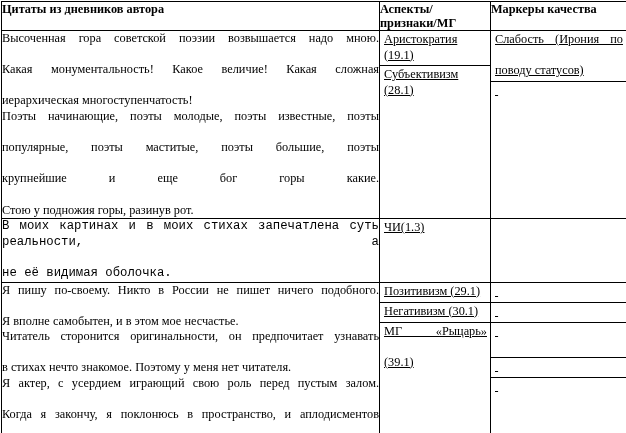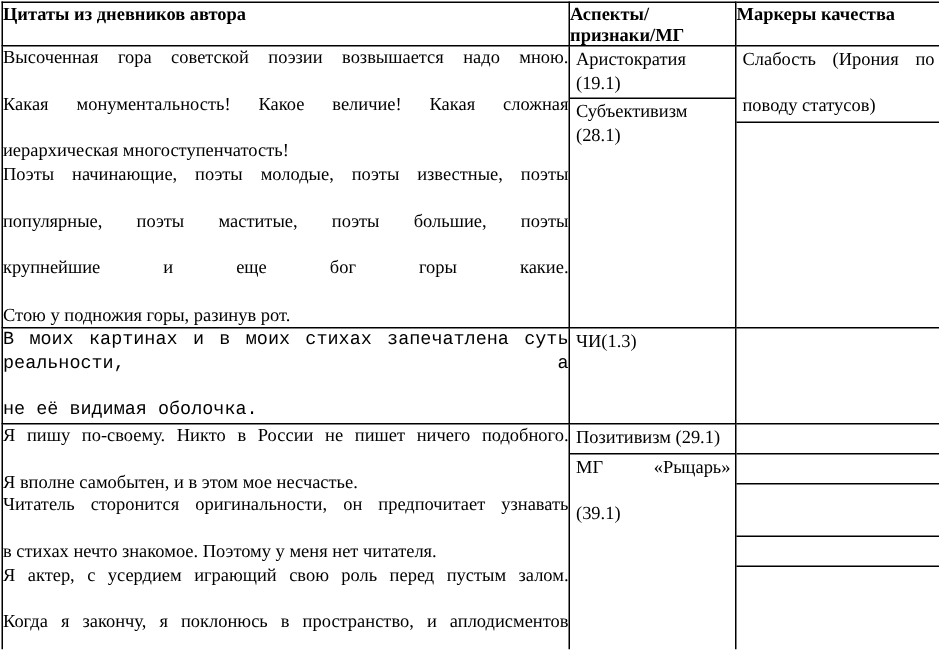--- a/index.html
+++ b/index.html
@@ -38,20 +38,21 @@
     padding:2px 5px 2px 6px;
     line-height:14px;
   }
   .hdr-center{text-align:left;margin-top:24px;}
   
   table.sub{
     border-collapse:collapse;
     table-layout:fixed;
     width:100%;
     height:100%;
+    text-decoration:underline;
   }
   table.sub td{
     padding:1px 3px 2px 4px;
     vertical-align:top;
     line-height:15.6px;
     border:0;
     border-bottom:1px solid #000;
     text-align:justify;
     text-justify:inter-word;
   }
@@ -175,20 +176,25 @@
         </td>
         <td>
           <table class="sub">
               <tbody>
             <tr>
                   <td style="height:16px;">
               <span class="asp-line">Позитивизм (29.1)</span>
             </td>
                 </tr>
             <tr>
+                  <td style="height:16px;">
+              <span class="asp-line">Негативизм (30.1)</span>
+            </td>
+                </tr>
+            <tr>
                   <td style="height:31px;">
               <span class="asp-line justify-line">МГ «Рыцарь»</span>
               <span class="asp-line">(39.1)</span>
             </td>
                 </tr>
           </tbody>
             </table>
         </td>
         <td>
           <table class="sub">

